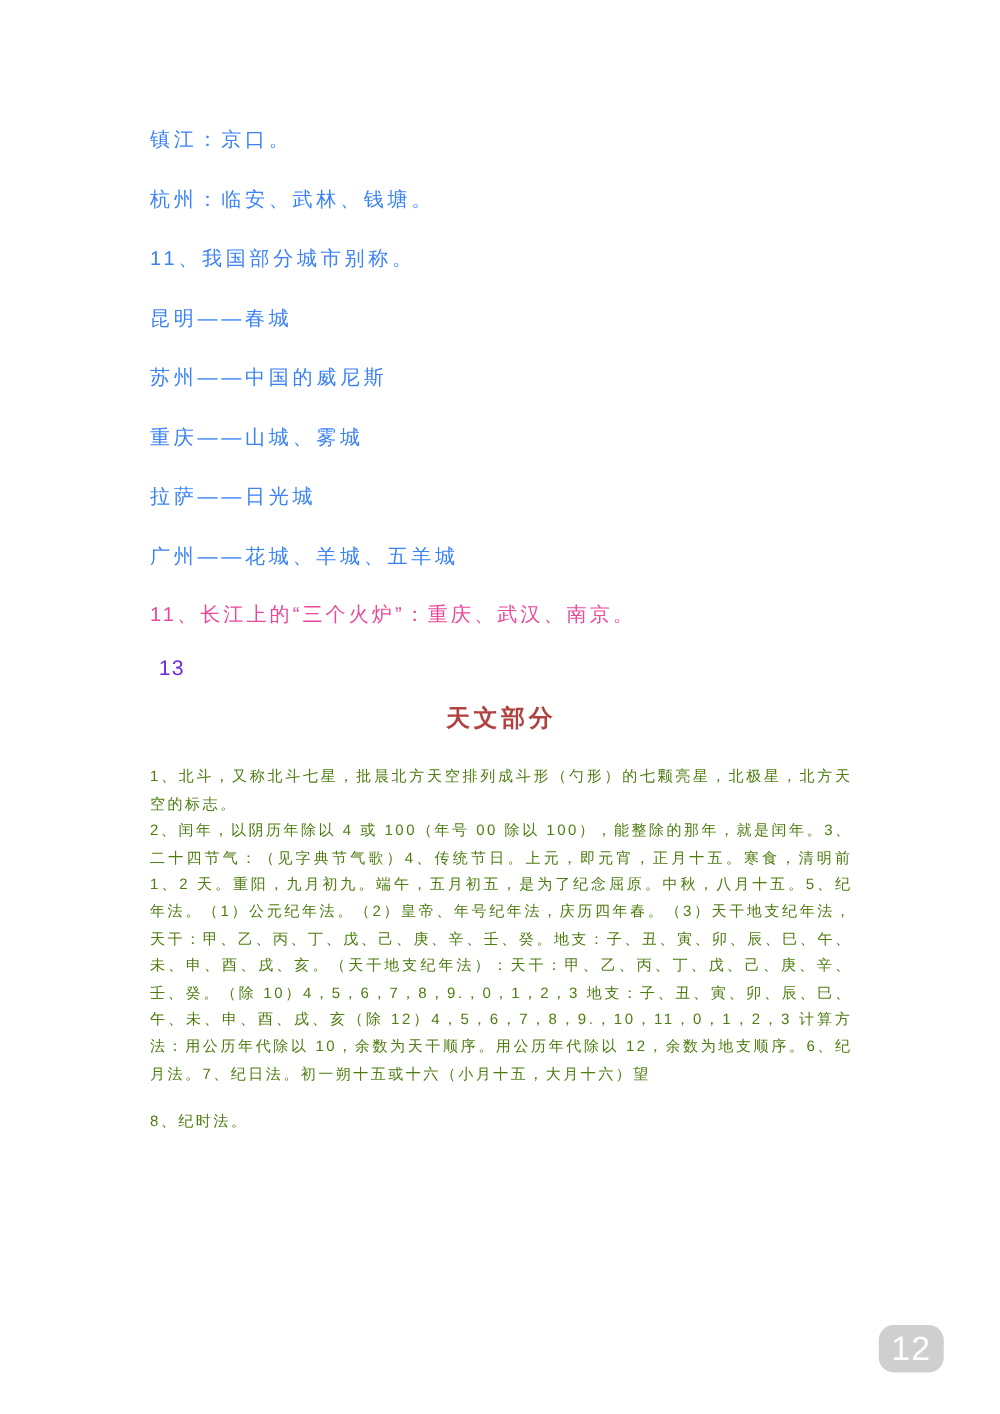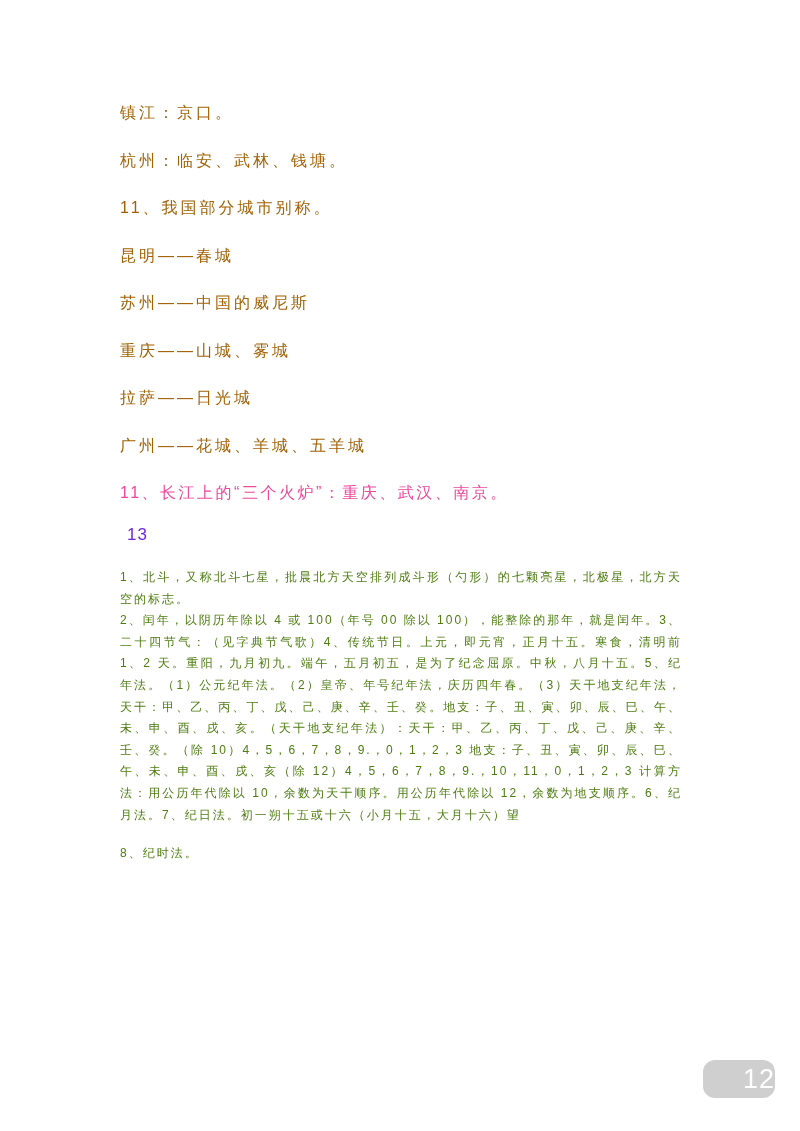--- a/index.html
+++ b/index.html
@@ -18,21 +18,21 @@
   #content {
     position: absolute;
     left: 120px;
     right: 118px;
     top: 104px;
   }
   .geo-line {
     font-size: 16px;
     line-height: 17px;
     letter-spacing: 3px;
-    color: #a16207;
+    color: #3b82f6;
     margin: 0 0 30.5px 0;
     white-space: nowrap;
   }
   .furnaces-line {
     font-size: 16px;
     line-height: 17px;
     letter-spacing: 2.5px;
     color: #ec4899;
     margin: 16px 0 0 0;
   }
@@ -64,28 +64,28 @@
   .para.first {
     margin-top: 24px;
   }
   .para.last {
     margin-top: 17px;
   }
   #page-number-badge {
     position: absolute;
     left: 703px;
     top: 1060px;
-    width: 72px;
+    width: 52px;
     height: 38px;
     background: #cfcfcf;
     border-radius: 12px;
     color: #ffffff;
     font-size: 27px;
     line-height: 38px;
-    text-align: right;
+    text-align: center;
     letter-spacing: 1px;
   }
 </style>
 </head>
 <body>
 
 <div id="page">
   <div id="content">
 
     <div class="geo-line">镇江：京口。</div>
@@ -94,20 +94,21 @@
     <div class="geo-line">昆明——春城</div>
     <div class="geo-line">苏州——中国的威尼斯</div>
     <div class="geo-line">重庆——山城、雾城</div>
     <div class="geo-line">拉萨——日光城</div>
     <div class="geo-line">广州——花城、羊城、五羊城</div>
 
     <div class="furnaces-line">11、长江上的“三个火炉”：重庆、武汉、南京。</div>
 
     <div class="page-ref">13</div>
 
+    <div class="section-heading">天文部分</div>
 
     <p class="para first">1、北斗，又称北斗七星，批晨北方天空排列成斗形（勺形）的七颗亮星，北极星，北方天空的标志。</p>
     <p class="para">2、闰年，以阴历年除以 4 或 100（年号 00 除以 100），能整除的那年，就是闰年。3、二十四节气：（见字典节气歌）4、传统节日。上元，即元宵，正月十五。寒食，清明前 1、2 天。重阳，九月初九。端午，五月初五，是为了纪念屈原。中秋，八月十五。5、纪年法。（1）公元纪年法。（2）皇帝、年号纪年法，庆历四年春。（3）天干地支纪年法，天干：甲、乙、丙、丁、戊、己、庚、辛、壬、癸。地支：子、丑、寅、卯、辰、巳、午、未、申、酉、戌、亥。（天干地支纪年法）：天干：甲、乙、丙、丁、戊、己、庚、辛、壬、癸。（除 10）4，5，6，7，8，9.，0，1，2，3 地支：子、丑、寅、卯、辰、巳、午、未、申、酉、戌、亥（除 12）4，5，6，7，8，9.，10，11，0，1，2，3 计算方法：用公历年代除以 10，余数为天干顺序。用公历年代除以 12，余数为地支顺序。6、纪月法。7、纪日法。初一朔十五或十六（小月十五，大月十六）望</p>
     <p class="para last">8、纪时法。</p>
 
   </div>
 
   <div id="page-number-badge">12</div>
 </div>
 

